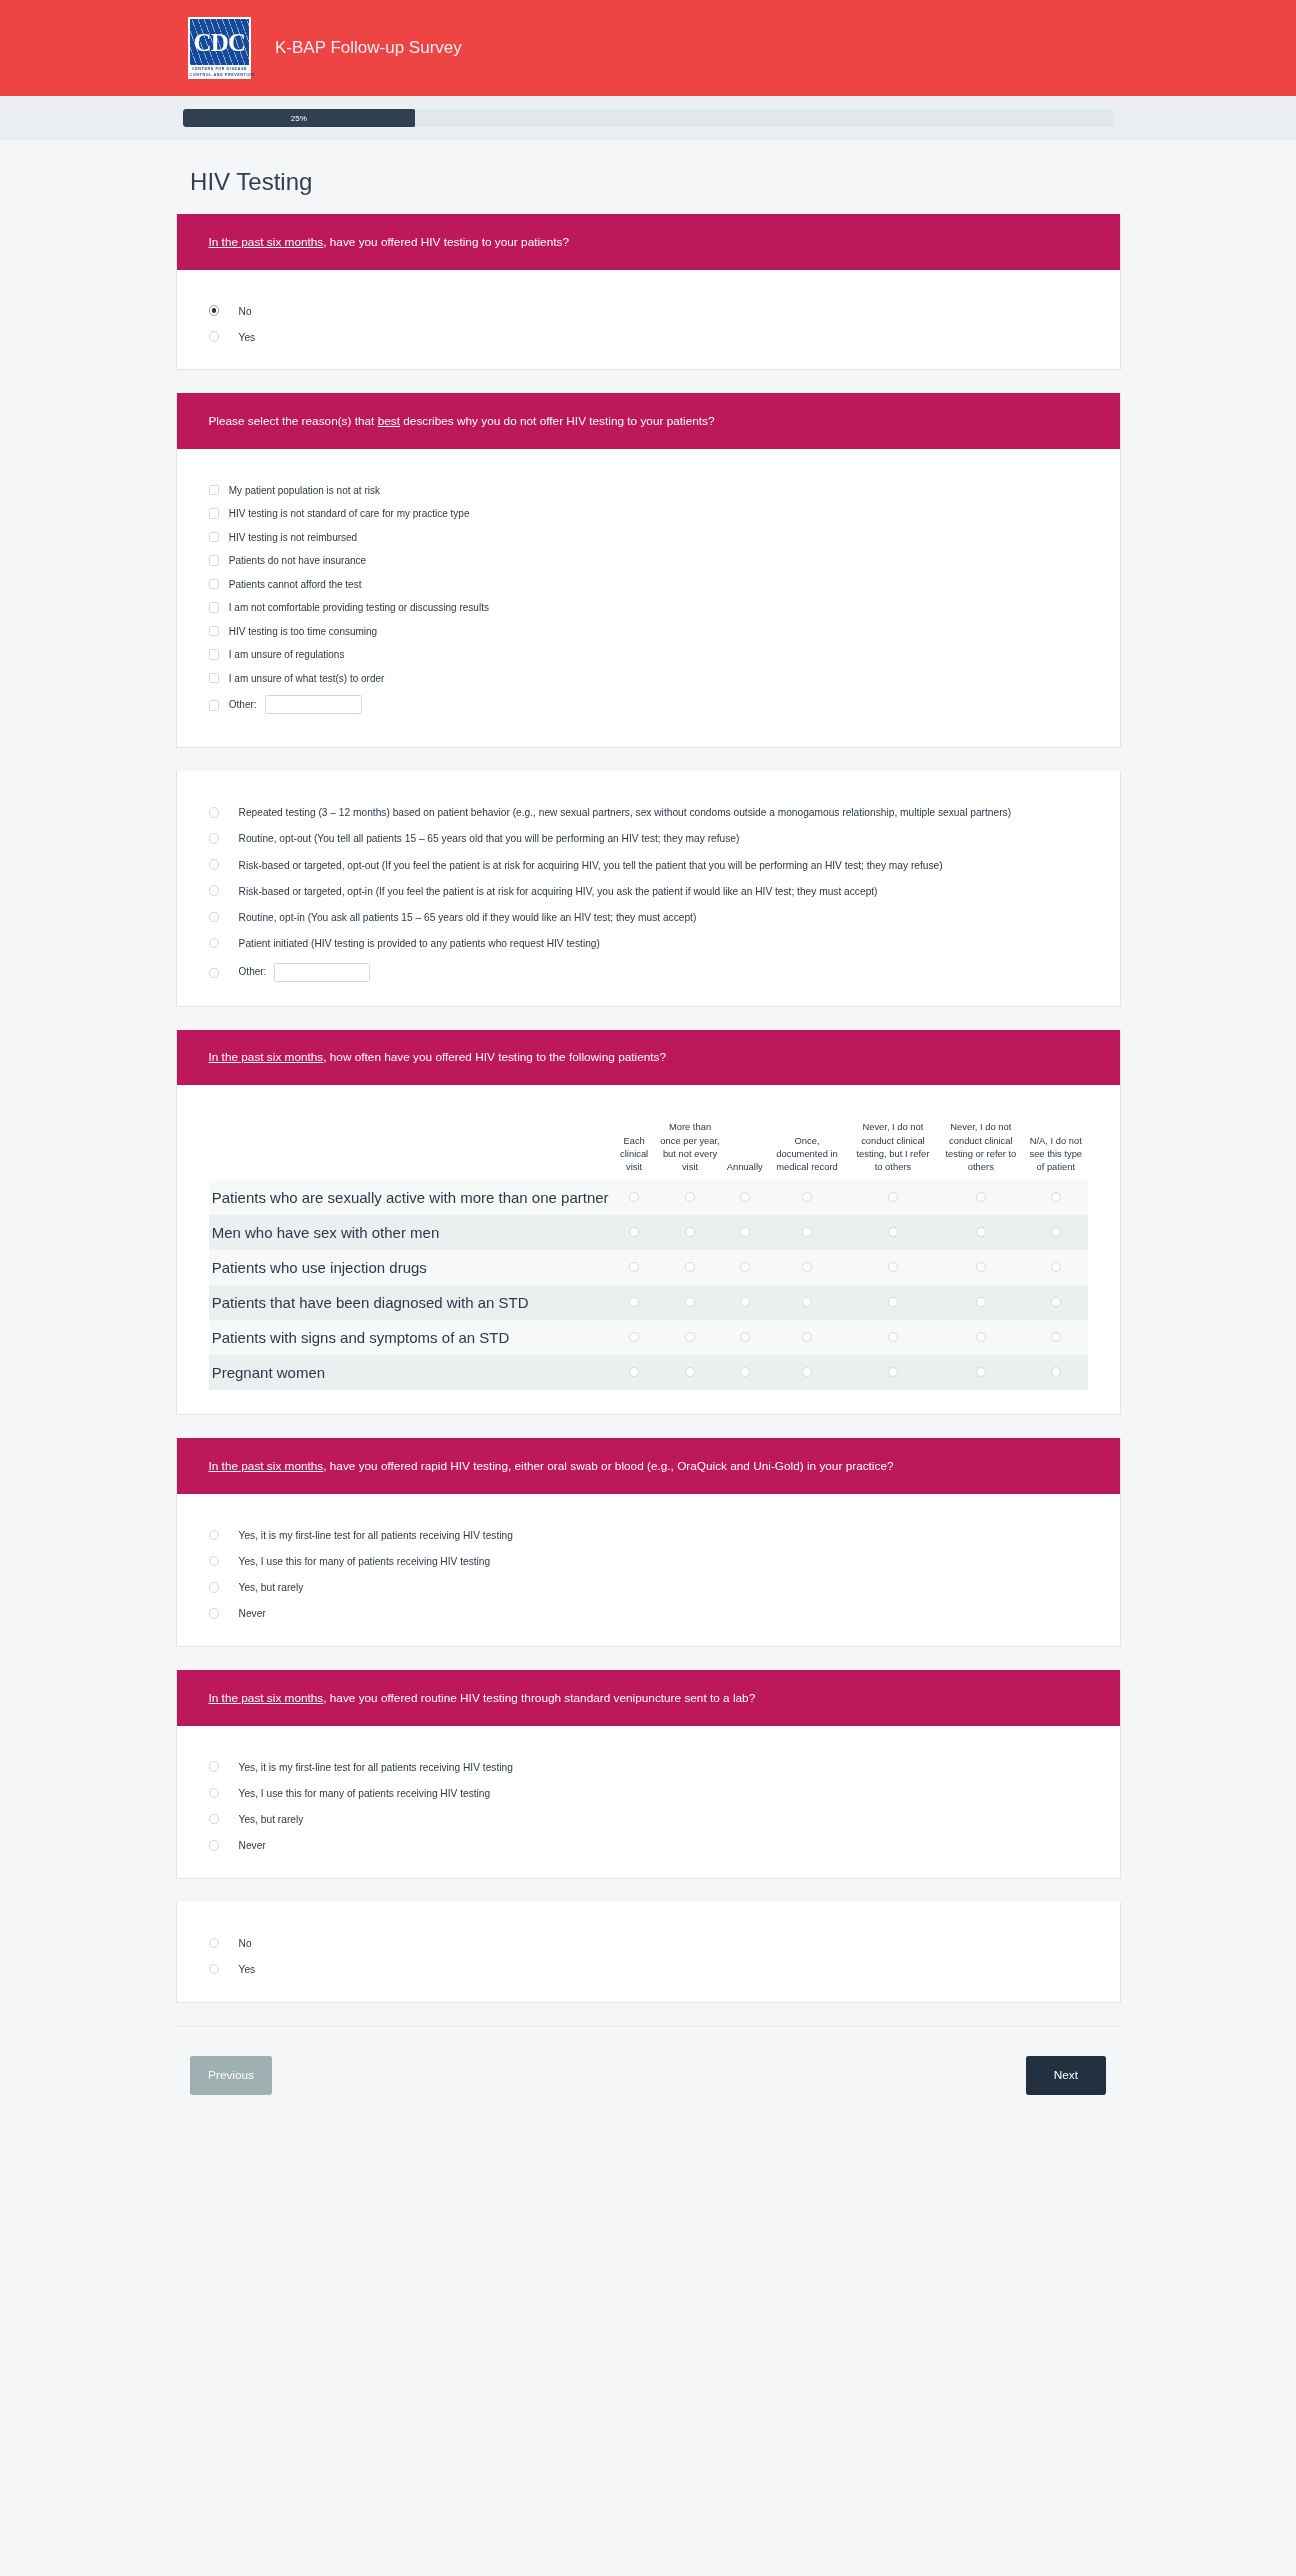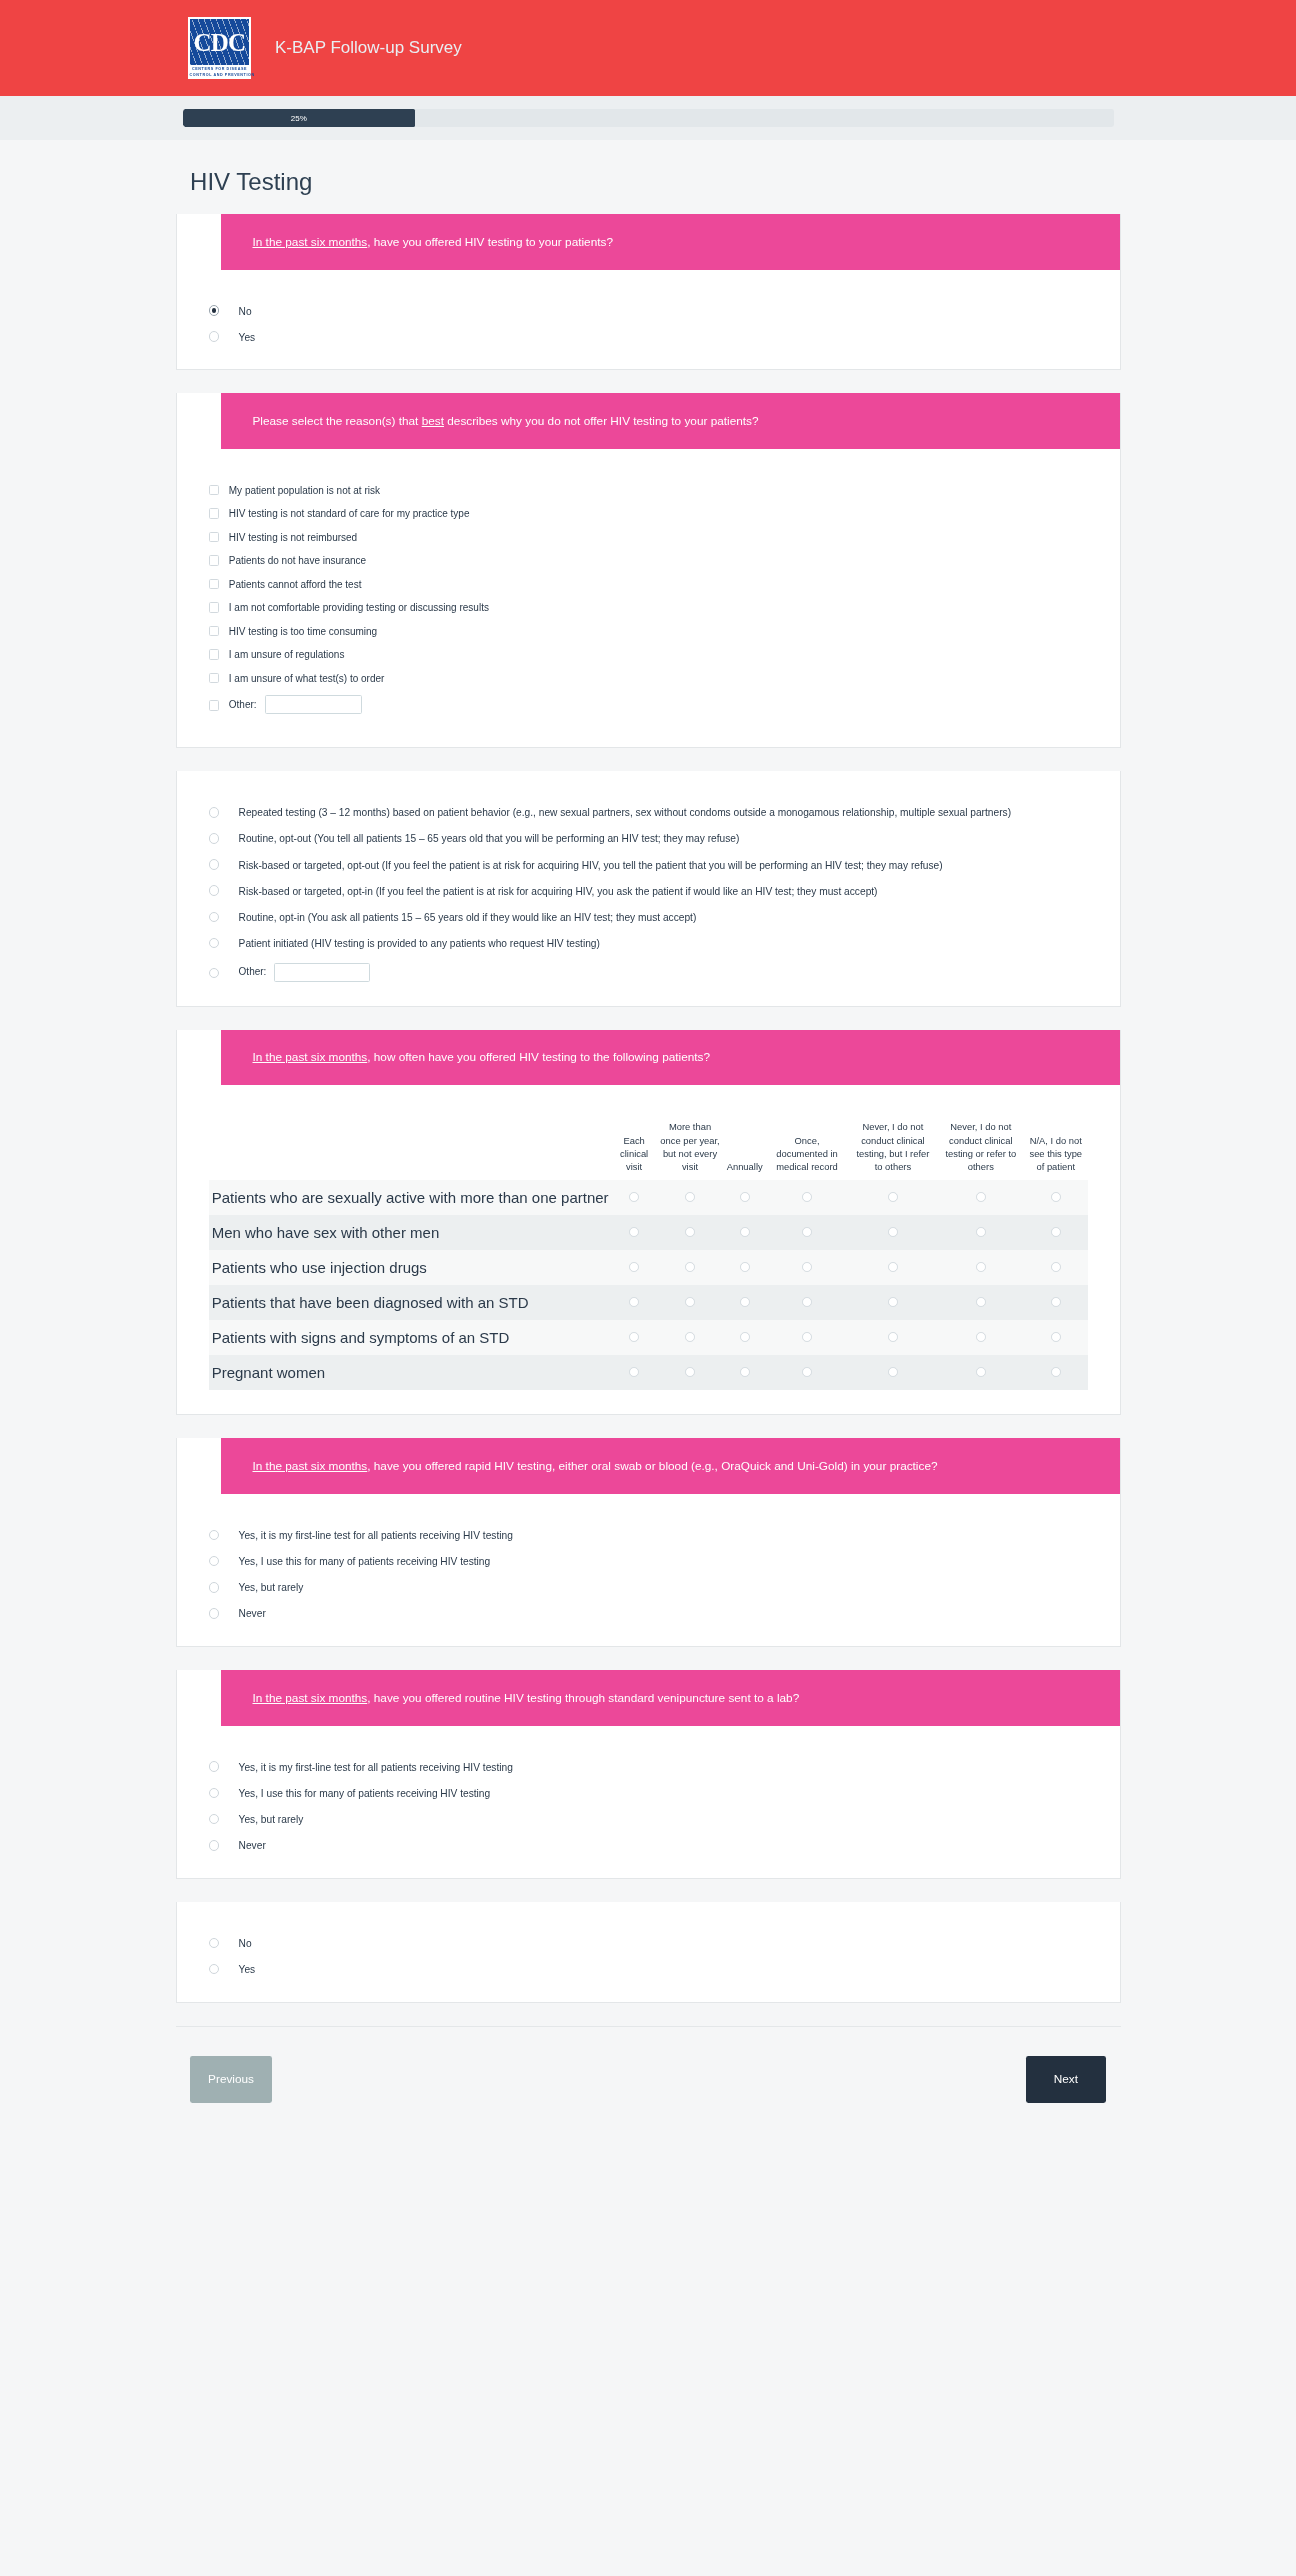--- a/index.html
+++ b/index.html
@@ -107,29 +107,28 @@
   }
 
   .card{
     width:945px;
     margin:0 auto 23px auto;
     background:#fff;
     border:0.8px solid #e3e6e8;
     border-top:none;
   }
   .card-head{
-    background:#ec4899;
+    background:#be185d;
     color:#ffffff;
     font-size:11.8px;
     line-height:1.4;
     padding:19.5px 32px 19.5px 32px;
     min-height:55px;
     display:flex;
     align-items:center;
-    margin-left:44px;
   }
   .card-head .u{ text-decoration:underline; }
   .card-body{
     padding:35px 32px 24px 32px;
     background:#fff;
   }
 
   
   .opt{
     display:flex;
@@ -245,21 +244,21 @@
     display:flex;
     justify-content:space-between;
   }
   .btn{
     border:none;
     border-radius:2.4px;
     font-size:11.8px;
     font-family:"Liberation Sans", sans-serif;
     cursor:pointer;
     padding:0 18px;
-    height:47px;
+    height:39px;
     min-width:80px;
   }
   .btn-prev{ background:#9fb0b2; color:#ffffff; }
   .btn-next{ background:#23303f; color:#ffffff; }
 </style>
 </head>
 <body>
 
 <div class="app-header">
   <div class="cdc-logo">

